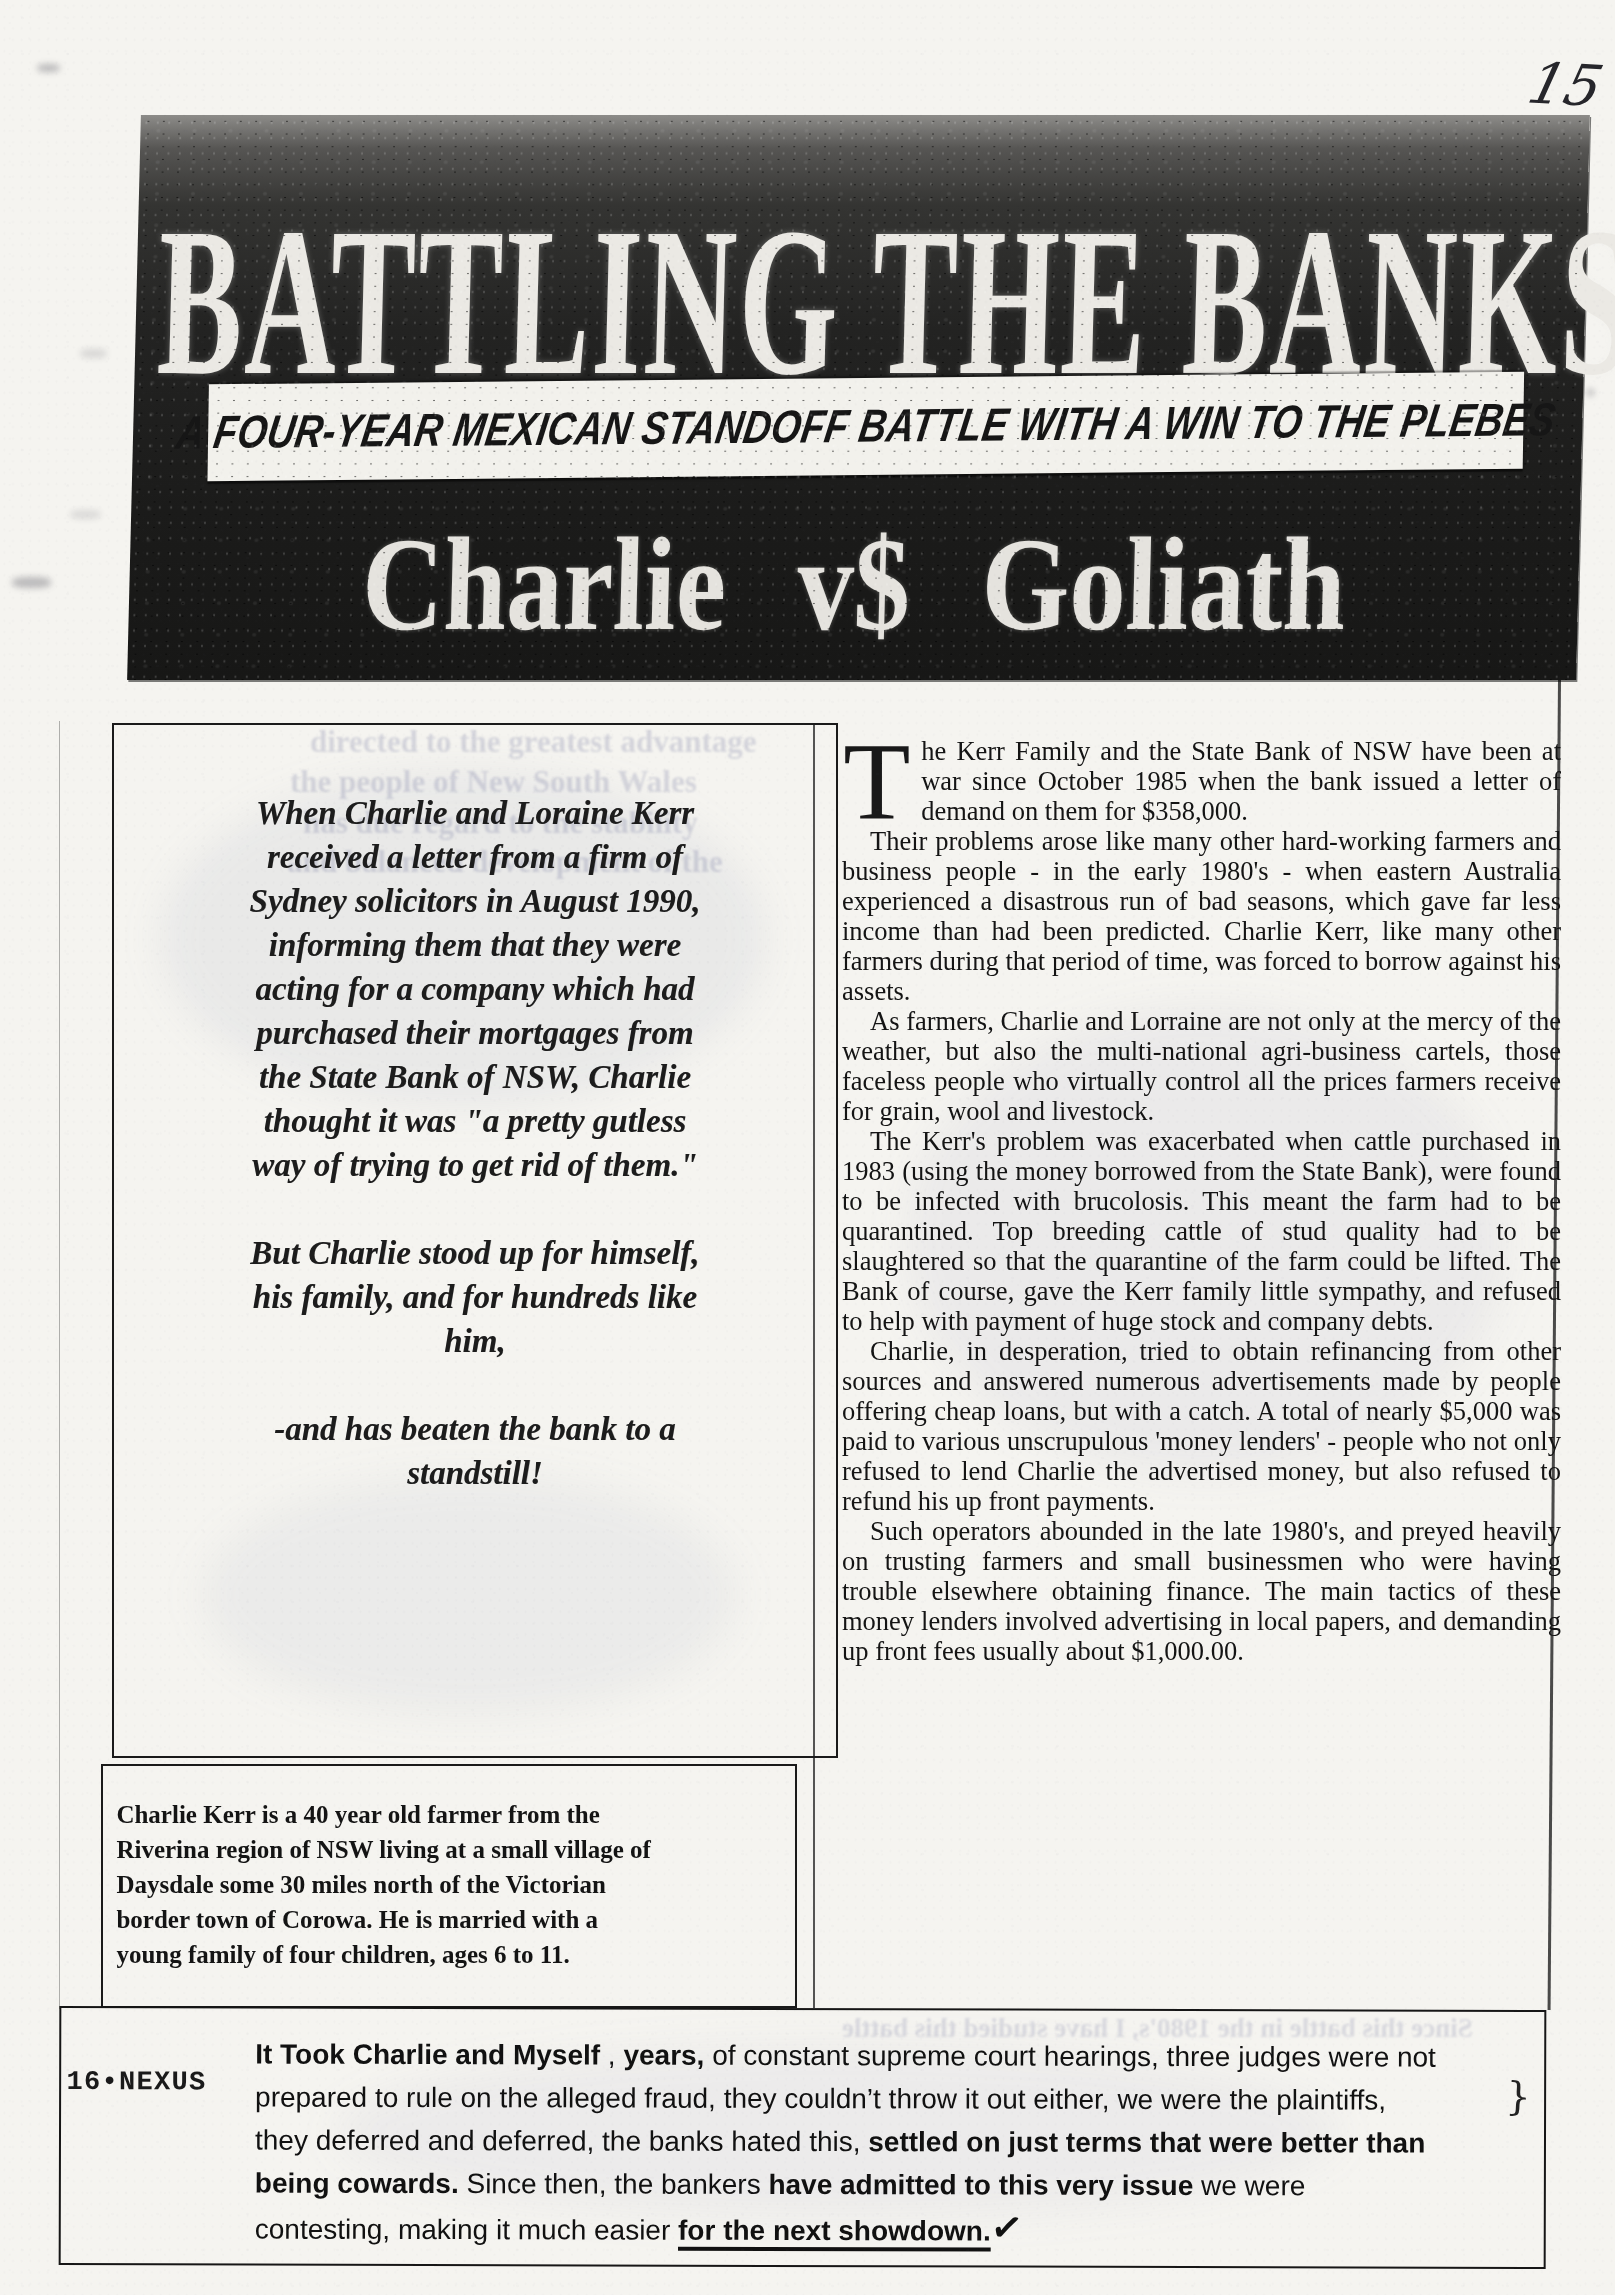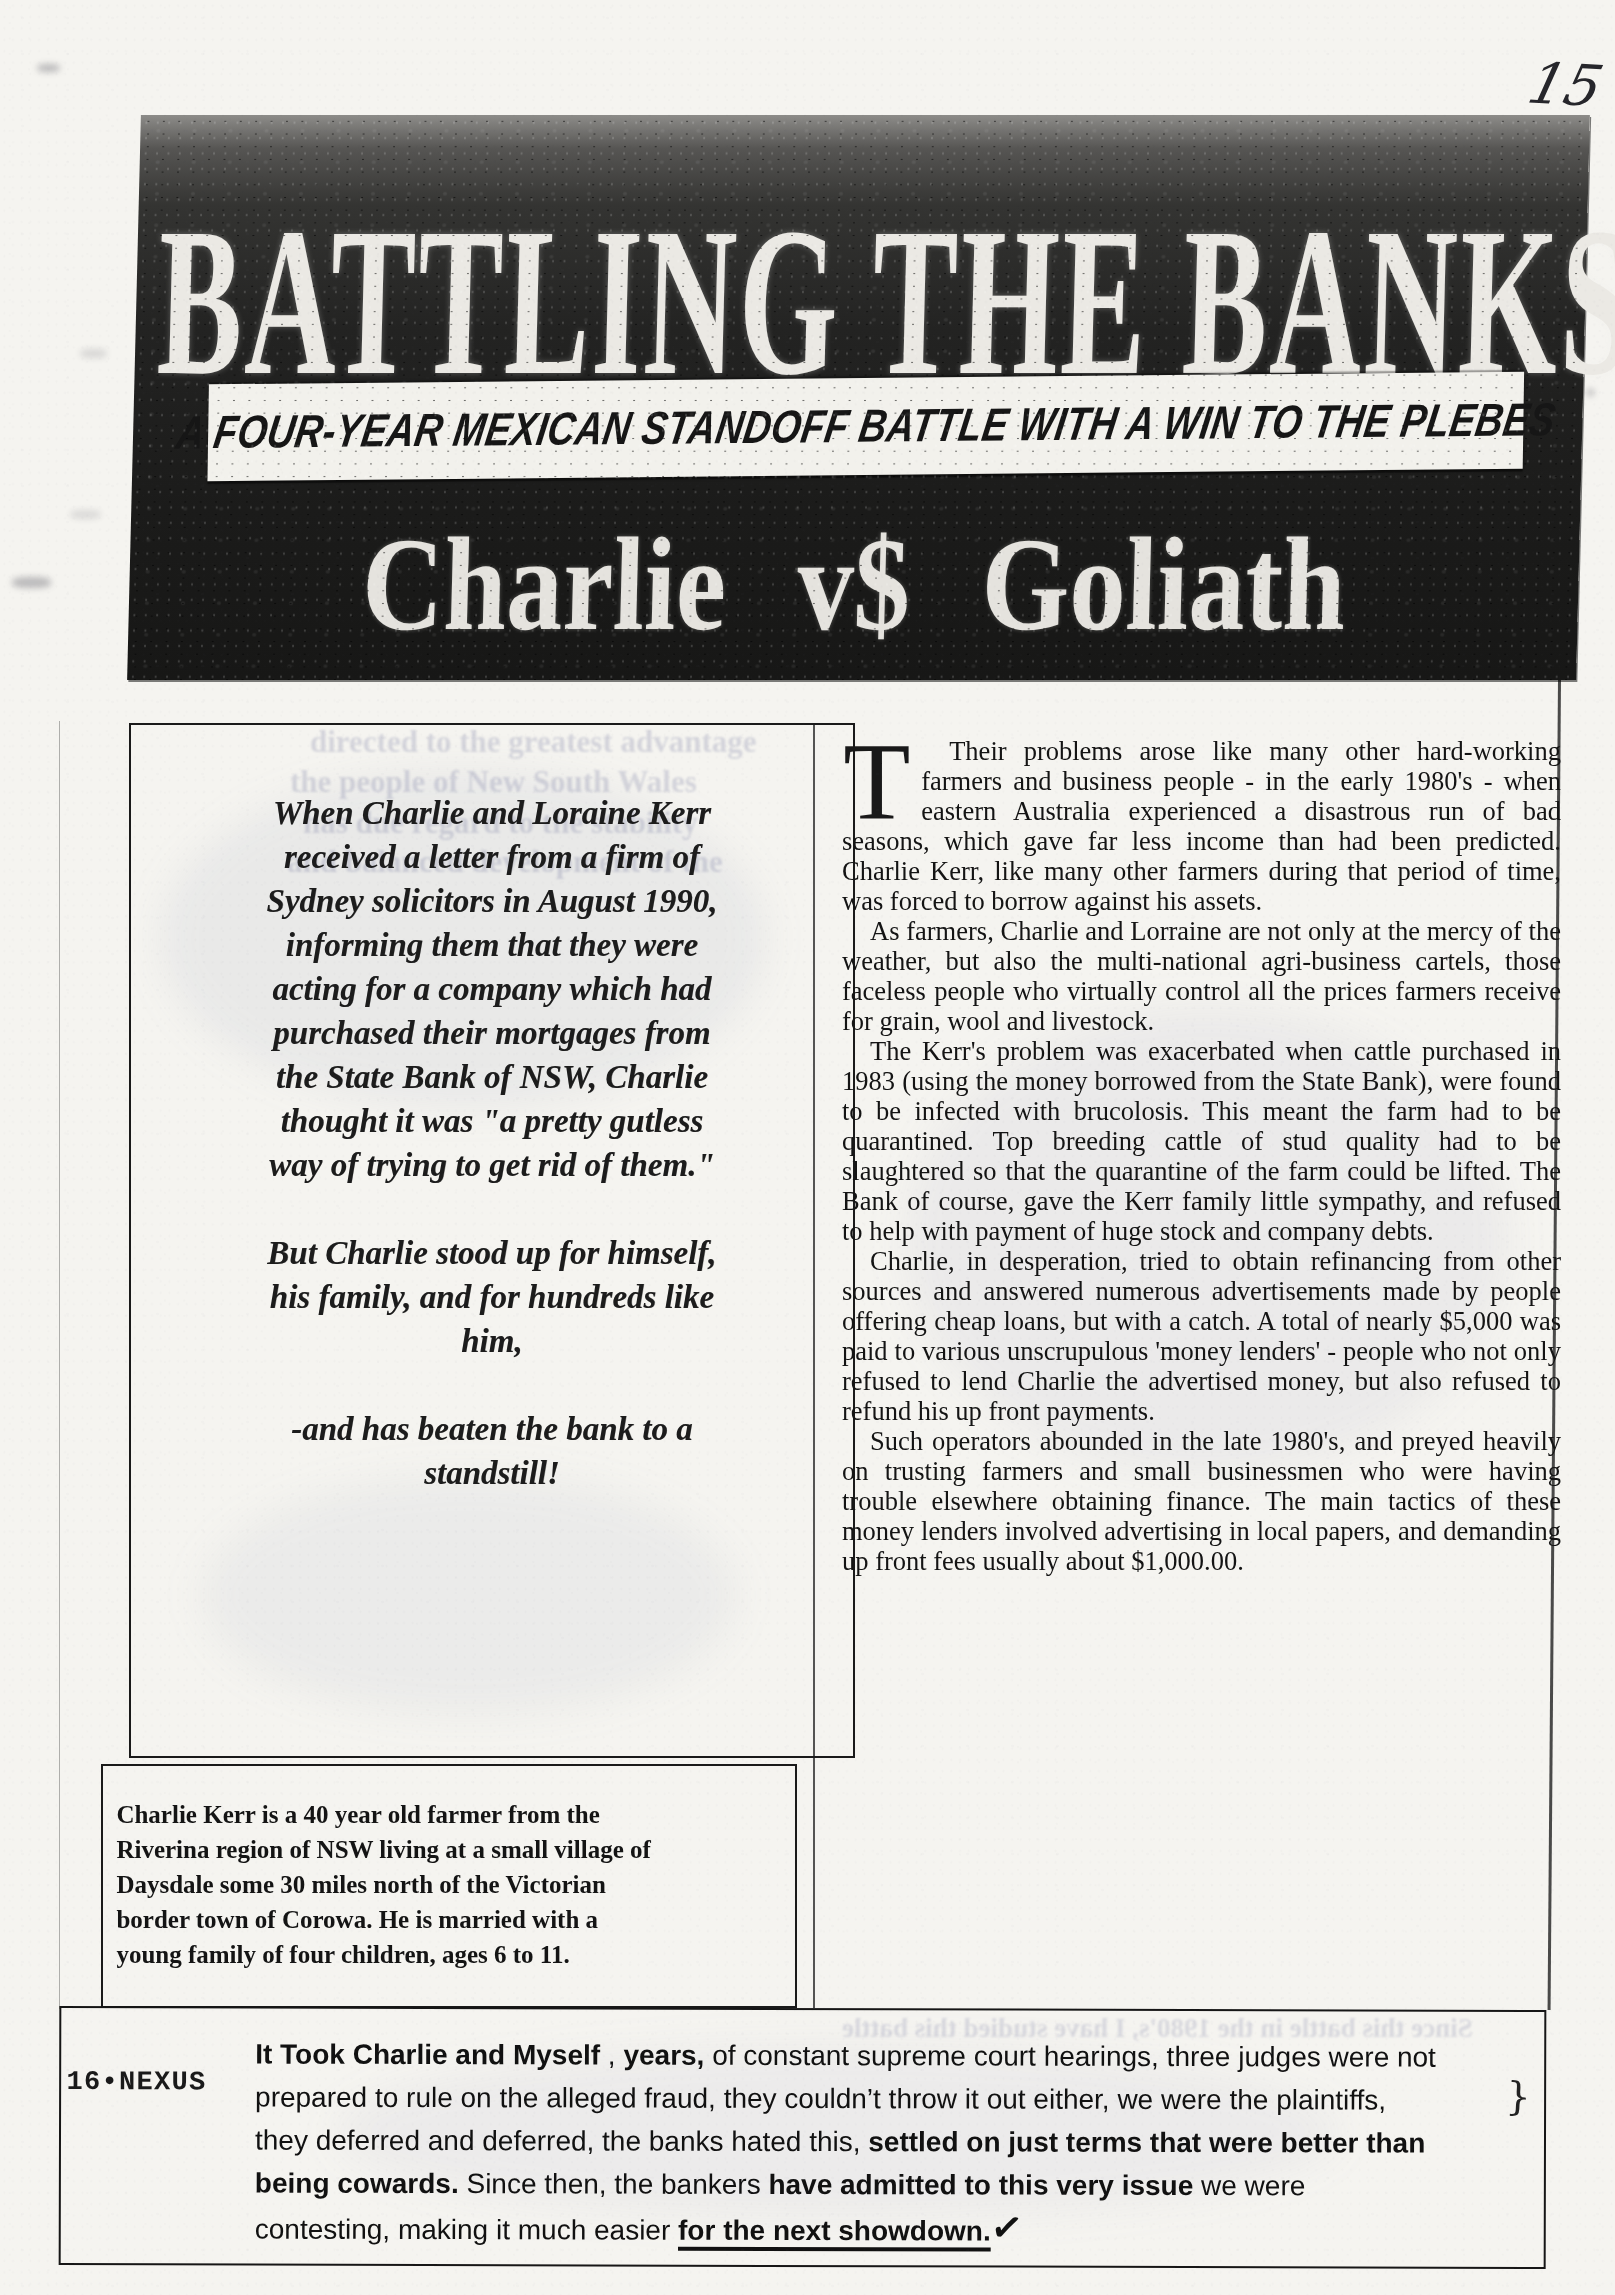--- a/index.html
+++ b/index.html
@@ -91,21 +91,21 @@
     color:rgba(55,60,120,.17);filter:blur(1.3px);white-space:nowrap;
   }
   .g1{left:310px;top:724px;font-size:31px;}
   .g2{left:290px;top:764px;font-size:31px;}
   .g3{left:303px;top:805px;font-size:31px;}
   .g4{left:287px;top:844px;font-size:31px;}
   .g5{left:842px;top:2013px;font-size:27px;transform:scaleX(-1);transform-origin:center;color:rgba(55,60,120,.15);}
 
   
   .pullbox{
-    position:absolute;left:129px;top:723px;width:722px;height:1031px;z-index:3;
+    position:absolute;left:112px;top:723px;width:722px;height:1031px;z-index:3;
     border:2.7px solid #1a1a1a;background:transparent;
   }
   .pullquote{
     margin:66px 27px 0;white-space:pre-line;text-align:center;
     font-family:"Liberation Serif",serif;font-style:italic;font-weight:700;
     font-size:33px;line-height:44px;color:#1c1c1c;
     text-shadow:0.3px 0.3px 0 rgba(20,20,20,.35);
   }
 
   
@@ -196,21 +196,21 @@
 
 But Charlie stood up for himself,
 his family, and for hundreds like
 him,
 
 -and has beaten the bank to a
 standstill!</div>
 </div>
 
 <div class="article">
-  <p class="p first"><span class="dropcap">T</span></p>
+  <p class="p first"><span class="dropcap">T</span><span>he Kerr Family and the State Bank of NSW have been at war since October 1985 when the bank issued a letter of demand on them for $358,000.</span></p>
   <div>
       <p class="indent">Their problems arose like many other hard-working farmers and business people - in the early 1980's - when eastern Australia experienced a disastrous run of bad seasons, which gave far less income than had been predicted.  Charlie Kerr, like many other farmers during that period of time, was forced to borrow against his assets.</p>
       <p class="indent">As farmers, Charlie and Lorraine are not only at the mercy of the weather, but also the multi-national agri-business cartels, those faceless people who virtually control all the prices farmers receive for grain, wool and livestock.</p>
       <p class="indent">The Kerr's problem was exacerbated when cattle purchased in 1983 (using the money borrowed from the State Bank), were found to be infected with brucolosis.  This meant the farm had to be quarantined.  Top breeding cattle of stud quality had to be slaughtered so that the quarantine of the farm could be lifted.  The Bank of course, gave the Kerr family little sympathy, and refused to help with payment of huge stock and company debts.</p>
       <p class="indent">Charlie, in desperation, tried to obtain refinancing from other sources and answered numerous advertisements made by people offering cheap loans, but with a catch.  A total of nearly $5,000 was paid to various unscrupulous 'money lenders' - people who not only refused to lend Charlie the advertised money, but also refused to refund his up front payments.</p>
       <p class="indent">Such operators abounded in the late 1980's, and preyed heavily on trusting farmers and small businessmen who were having trouble elsewhere obtaining finance.  The main tactics of these money lenders involved advertising in local papers, and demanding up front fees usually about $1,000.00.</p>
     </div>
 </div>
 
 <div class="biobox">

